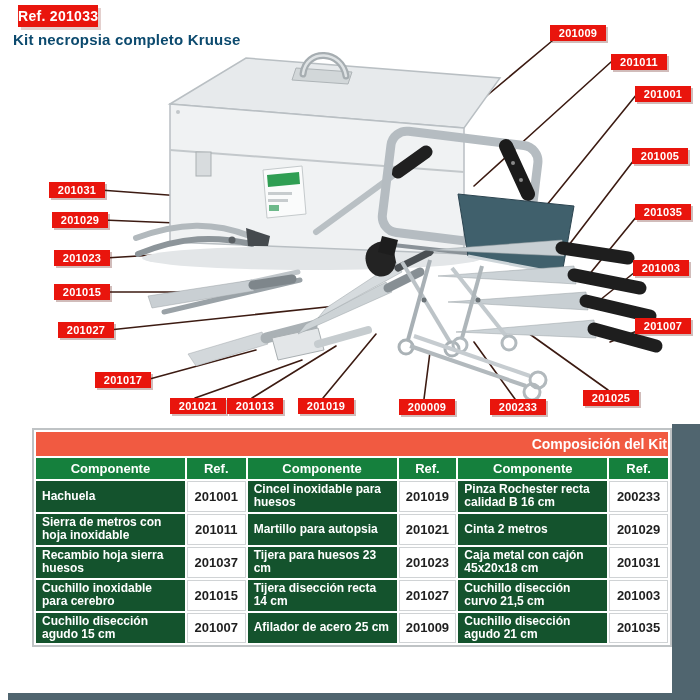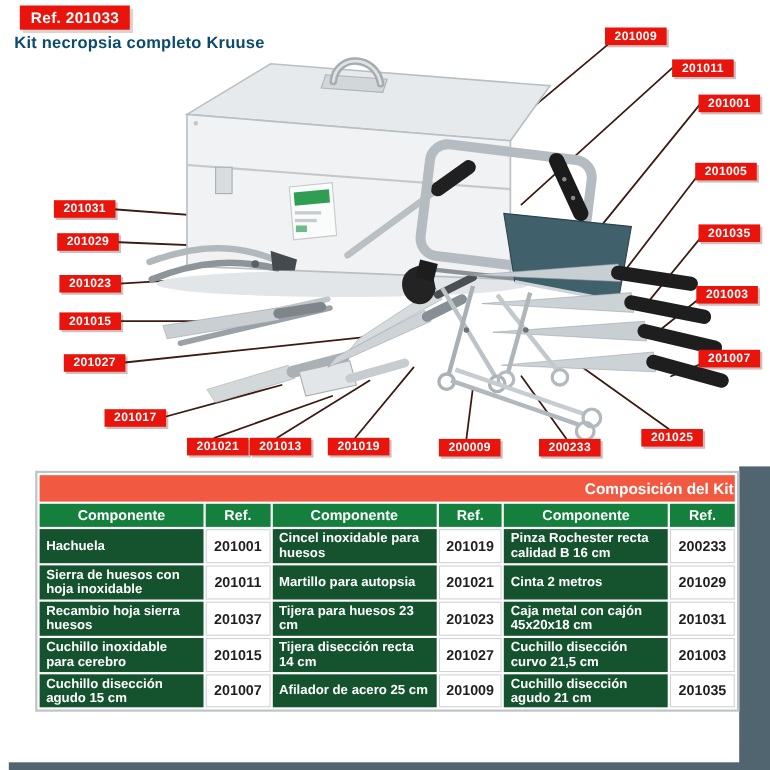--- a/index.html
+++ b/index.html
@@ -1,21 +1,21 @@
 <!DOCTYPE html>
 <html><head>
 <meta charset="utf-8">
 <style>
   html,body{margin:0;padding:0;background:#fff;}
   .page{position:relative;width:700px;height:700px;background:#ffffff;
         font-family:"Liberation Sans",sans-serif;overflow:hidden;}
 
   
   .ref-badge{position:absolute;left:18px;top:5px;background:#e9150d;color:#fff;
-             font-weight:bold;font-size:14px;padding:3px 10px;letter-spacing:.3px;
+             font-weight:bold;font-size:14px;padding:3px 0;letter-spacing:.3px;
              box-shadow:3px 3px 0 rgba(120,22,10,.20);}
   .subtitle{position:absolute;left:13px;top:31px;font-size:15px;font-weight:bold;
             color:#0c4a6e;letter-spacing:.2px;}
 
   
   #illustration{position:absolute;left:0;top:0;}
 
   
   .callout{position:absolute;min-width:50px;height:16px;background:#e9150d;color:#fff;
            font-size:11px;font-weight:bold;text-align:center;line-height:16px;
@@ -234,21 +234,21 @@
       </tr>
       <tr>
         <td class="comp">Hachuela</td>
         <td class="refc">201001</td>
         <td class="comp">Cincel inoxidable para huesos</td>
         <td class="refc">201019</td>
         <td class="comp">Pinza Rochester recta calidad B 16 cm</td>
         <td class="refc">200233</td>
       </tr>
       <tr>
-        <td class="comp">Sierra de huesos con hoja inoxidable</td>
+        <td class="comp">Sierra de metros con hoja inoxidable</td>
         <td class="refc">201011</td>
         <td class="comp">Martillo para autopsia</td>
         <td class="refc">201021</td>
         <td class="comp">Cinta 2 metros</td>
         <td class="refc">201029</td>
       </tr>
       <tr>
         <td class="comp">Recambio hoja sierra huesos</td>
         <td class="refc">201037</td>
         <td class="comp">Tijera para huesos 23 cm</td>

